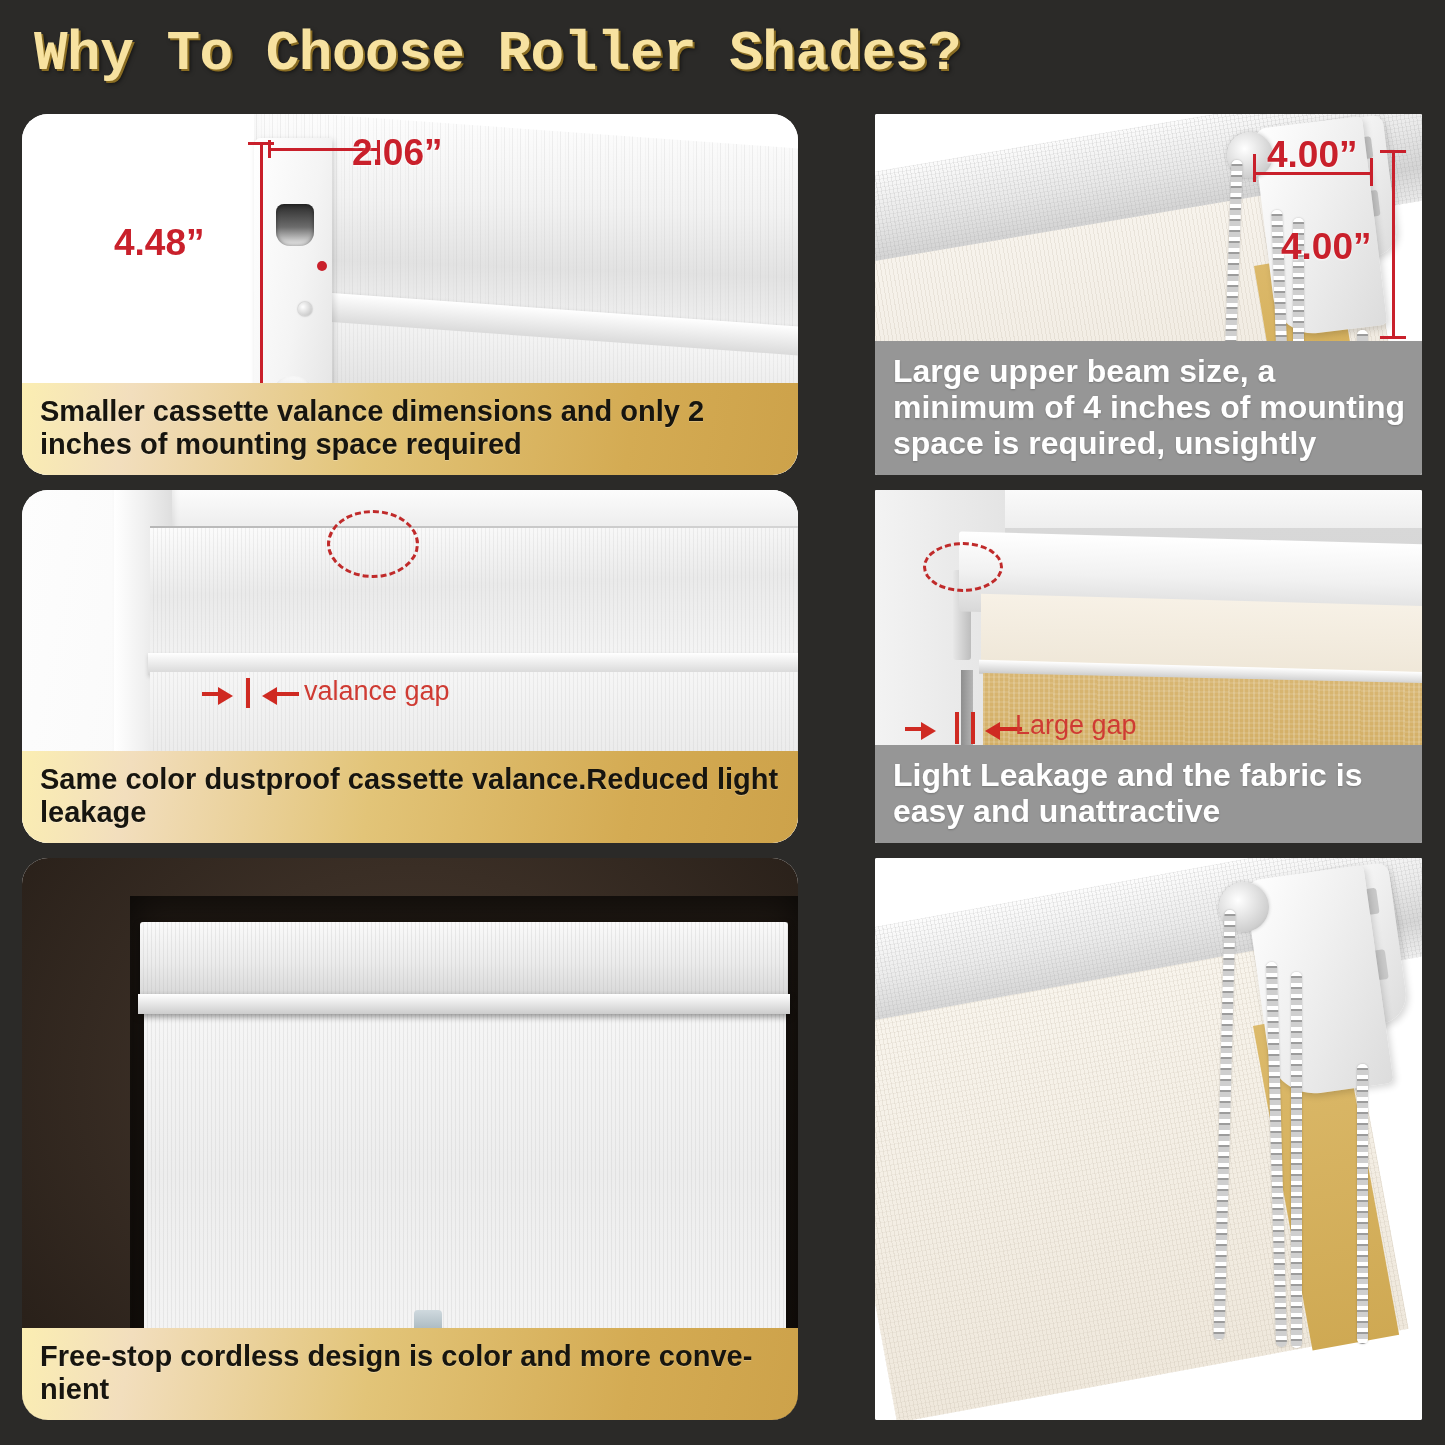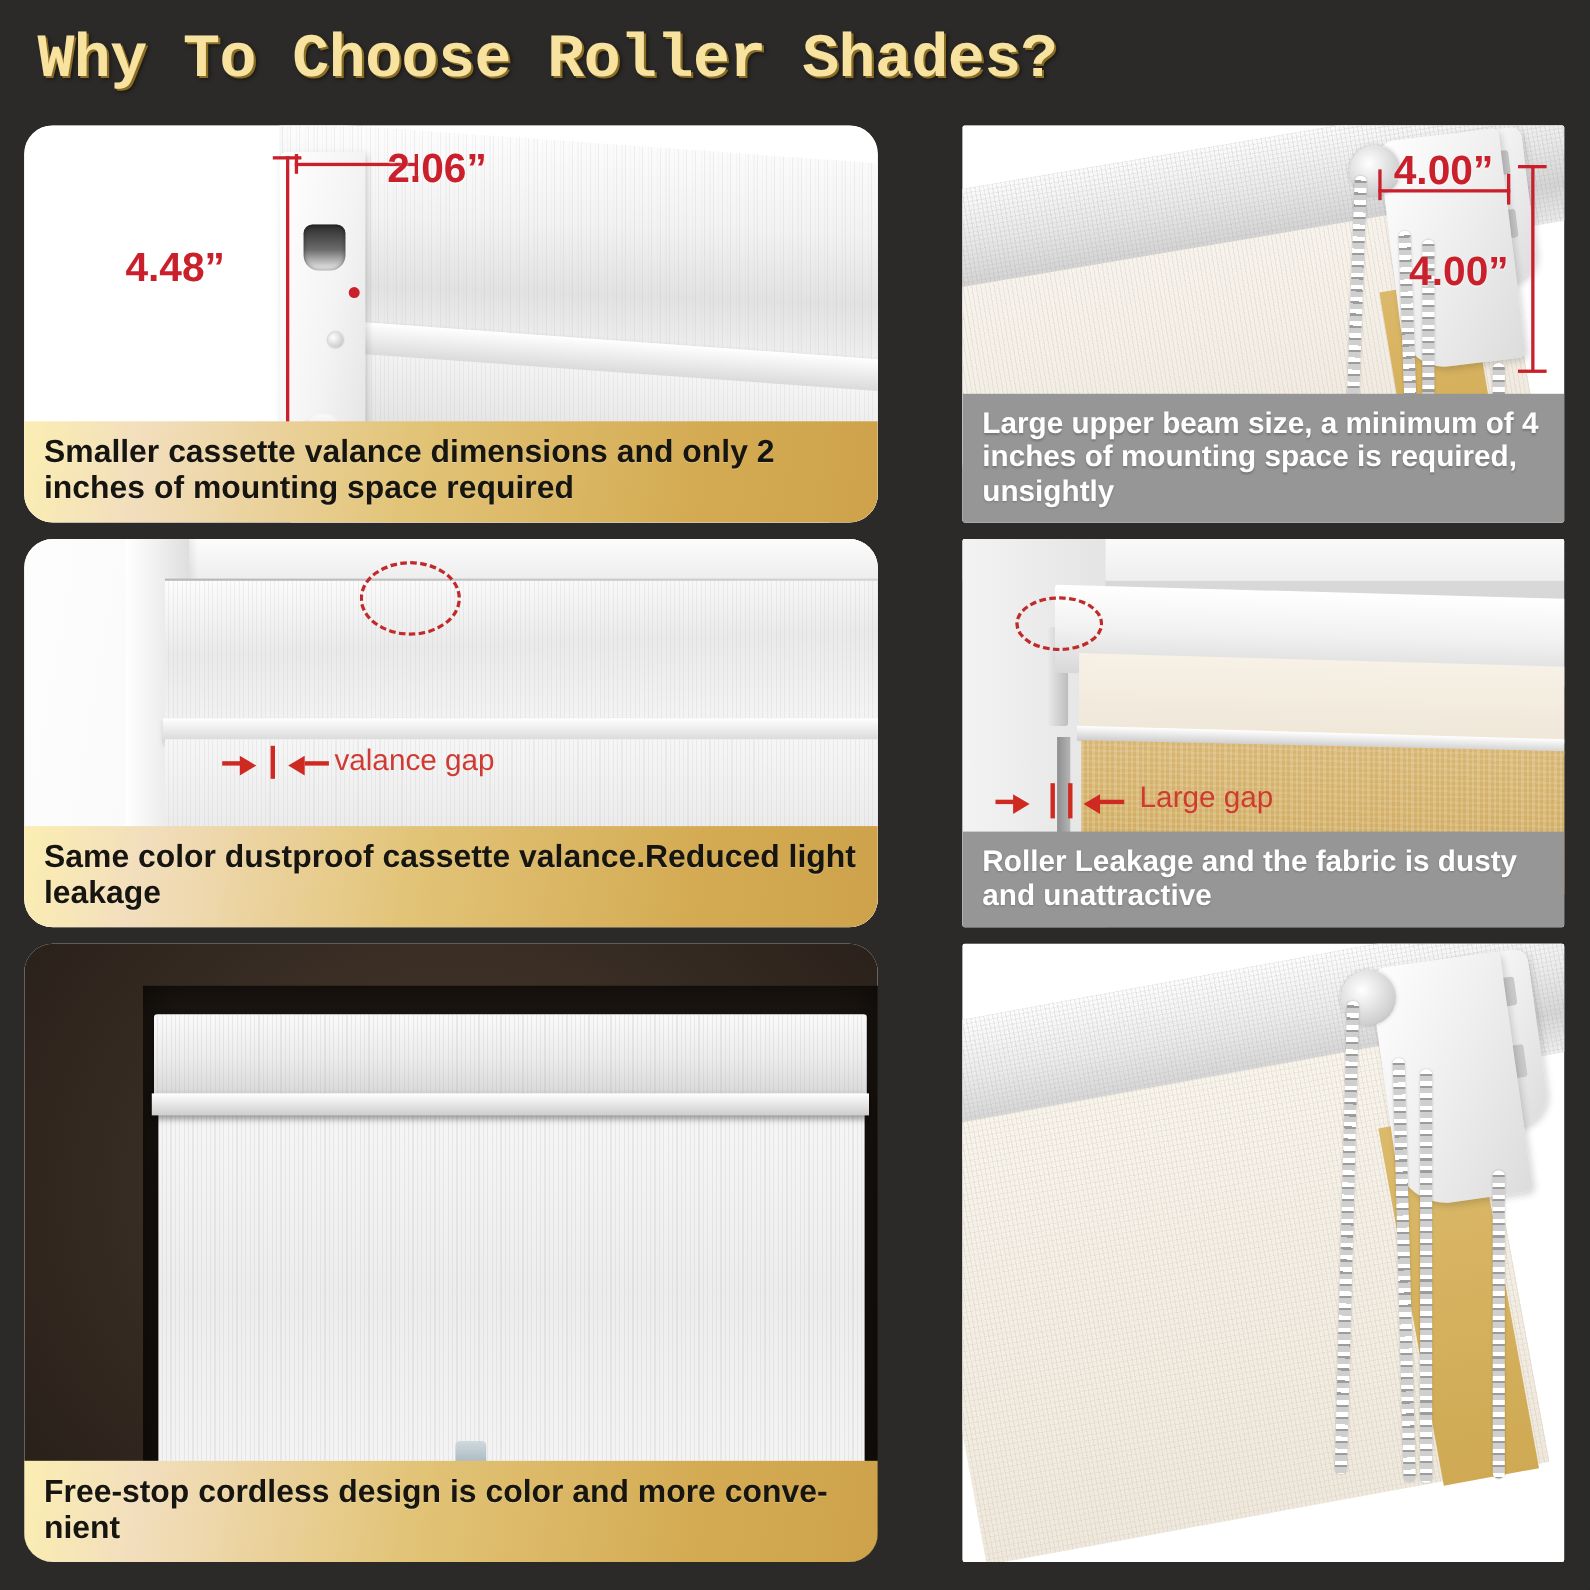--- a/index.html
+++ b/index.html
@@ -39,21 +39,21 @@
     padding:12px 16px 14px 18px;
     font-weight:bold; line-height:1.13;
     z-index:40;
   }
   .caption.gold{
     background:linear-gradient(100deg,#fbeeb2 0%,#f2debd 14%,#e2c478 45%,#d4ab53 78%,#cda24a 100%);
     color:#17150f; font-size:29px;
     text-shadow:0 1px 0 rgba(255,255,255,.25);
   }
   .caption.gray{
-    background:#969696; color:#fff; font-size:27px;
+    background:#969696; color:#fff; font-size:32px;
     text-shadow:0 1px 2px rgba(0,0,0,.22);
   }
 
   
   .dim-label{ position:absolute; color:#c9202b; font-weight:bold; z-index:30;
               text-shadow:0 1px 2px rgba(255,255,255,.85); white-space:nowrap;}
   .rline{ position:absolute; background:#c9202b; z-index:29; }
   .rline.h{ height:3px; }
   .rline.v{ width:3px; }
   .dashcircle{ position:absolute; border:3px dashed #c02a2a; border-radius:50%; z-index:30; }
@@ -438,23 +438,23 @@
     <div class="tanfab"></div>
 
     <div class="dashcircle" style="left:48px; top:52px; width:80px; height:50px;"></div>
 
     <div class="arrow-r" style="left:46px; top:232px;"></div>
     <div class="stem" style="left:30px; top:237px; width:20px;"></div>
     <div class="gapbar" style="left:80px; top:222px; height:32px;"></div>
     <div class="gapbar" style="left:96px; top:222px; height:32px;"></div>
     <div class="arrow-l" style="left:110px; top:232px;"></div>
     <div class="stem" style="left:125px; top:237px; width:22px;"></div>
-    <div class="gap-label" style="left:161px; top:220px;">Large gap</div>
-  </div>
-  <div class="caption gray">Roller Leakage and the fabric is dusty and unattractive</div>
+    <div class="gap-label" style="left:140px; top:220px;">Large gap</div>
+  </div>
+  <div class="caption gray">Light Leakage and the fabric is easy and unattractive</div>
 </div>
 
 <div class="panel left row3 p5">
   <div class="photo">
     <div class="bg"></div>
     <div class="recess"></div>
     <div class="glass">
       <div class="tree" style="left:20px;  width:120px; height:130px;"></div>
       <div class="tree" style="left:110px; width:150px; height:160px;"></div>
       <div class="tree" style="left:250px; width:130px; height:120px;"></div>

